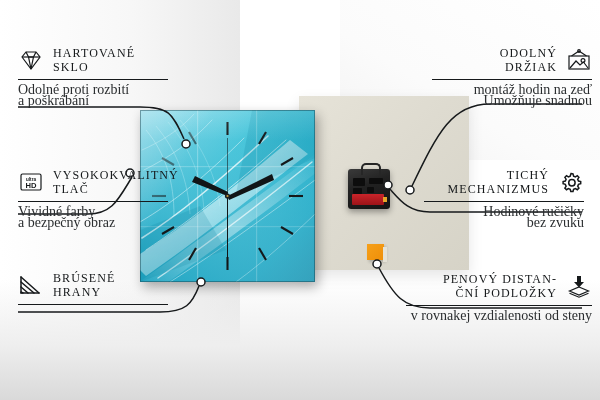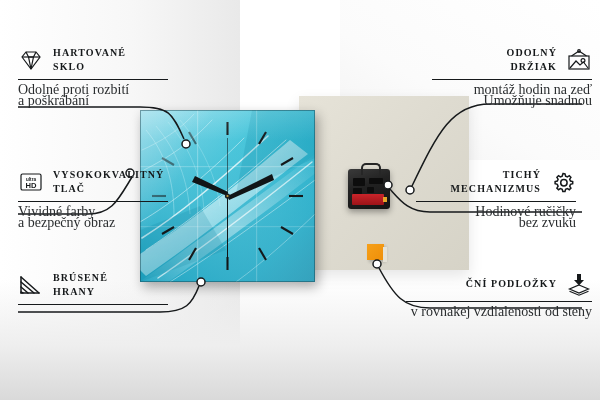--- a/index.html
+++ b/index.html
@@ -90,21 +90,21 @@
   
   #wires{position:absolute;left:0;top:0;width:600px;height:400px;}
 
   
   .feat{position:absolute;}
   .feat .head{
     display:flex;align-items:center;gap:9px;
   }
   .feat.right .head{justify-content:flex-end;}
   .feat .titles{
-    font-size:10px;line-height:14px;font-weight:700;
+    font-size:12px;line-height:14px;font-weight:400;
     letter-spacing:1.1px;color:#15181a;text-transform:uppercase;
     font-family:"Liberation Serif", serif;
   }
   .feat.left .titles{text-align:left;}
   .feat.right .titles{text-align:right;}
   .feat .rule{
     height:1px;background:#16191b;margin:5px 0 4px 0;
   }
   .feat .desc{
     font-size:14px;line-height:11.4px;color:#2a2d2f;
@@ -113,21 +113,21 @@
   .feat.left .desc{text-align:left;}
   .feat.right .desc{text-align:right;}
   .ico{width:26px;height:24px;flex:0 0 26px;display:block;}
   .ico svg{display:block;width:100%;height:100%;}
 
   
   #f-glass{left:18px;top:46px;width:150px;}
   #f-print{left:18px;top:168px;width:150px;}
   #f-edges{left:18px;top:271px;width:150px;}
   #f-holder{right:8px;top:46px;width:160px;}
-  #f-mech{right:24px;top:168px;width:160px;}
+  #f-mech{right:16px;top:168px;width:160px;}
   #f-foam{right:8px;top:272px;width:186px;}
 </style>
 </head>
 <body>
 
 <div id="stage">
 
   <div class="bg-base"></div>
   <div class="bg-grad-left"></div>
   <div class="bg-grad-topright"></div>
@@ -374,20 +374,21 @@
     <div class="rule"></div>
     <div class="desc">
       <div>Hodinové ručičky</div>
       <div>bez zvuku</div>
     </div>
   </div>
 
   <div class="feat right" id="f-foam">
     <div class="head">
       <div class="titles">
+        <div>PENOVÝ DISTAN-</div>
         <div>ČNÍ PODLOŽKY</div>
       </div>
       <span class="ico">
         <svg viewBox="0 0 26 24">
             <g fill="none" stroke="#16191b" stroke-width="1.2">
           <path d="M11 2 L 15 2 L 15 8 L 18 8 L 13 13.5 L 8 8 L 11 8 Z" fill="#16191b" stroke="none"></path>
           <path d="M13 13 L 22.5 17 L 13 21 L 3.5 17 Z"></path>
           <path d="M3.5 19.2 L 13 23.2 L 22.5 19.2"></path>
         </g>
           </svg>

